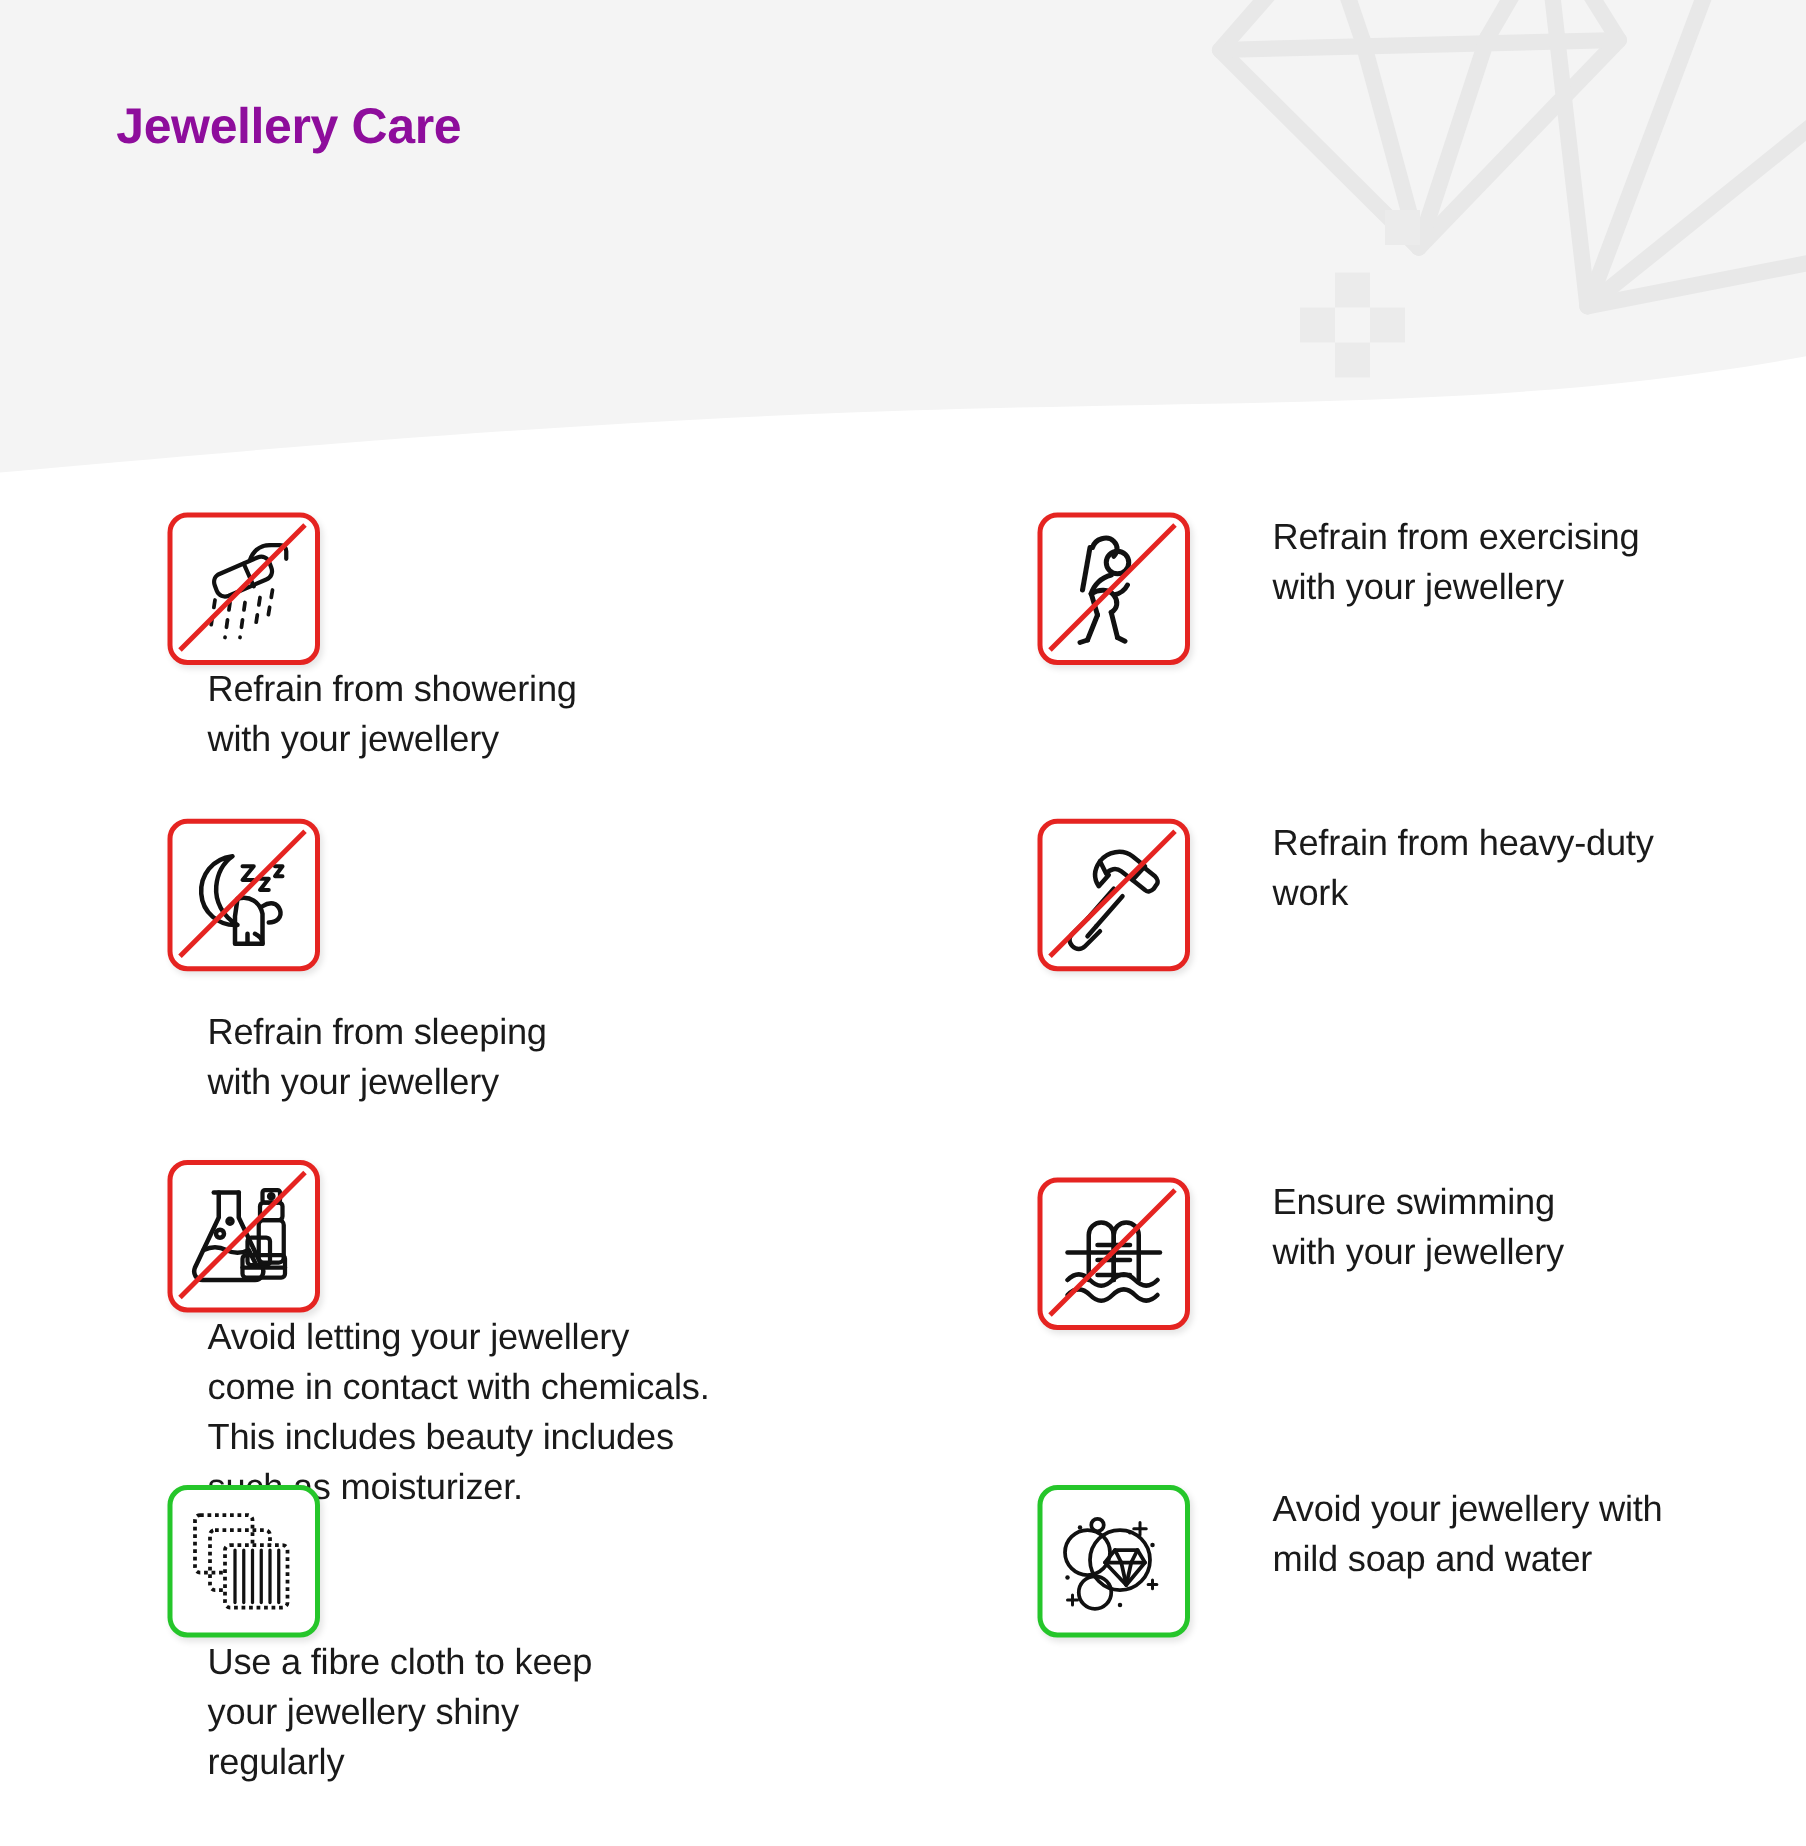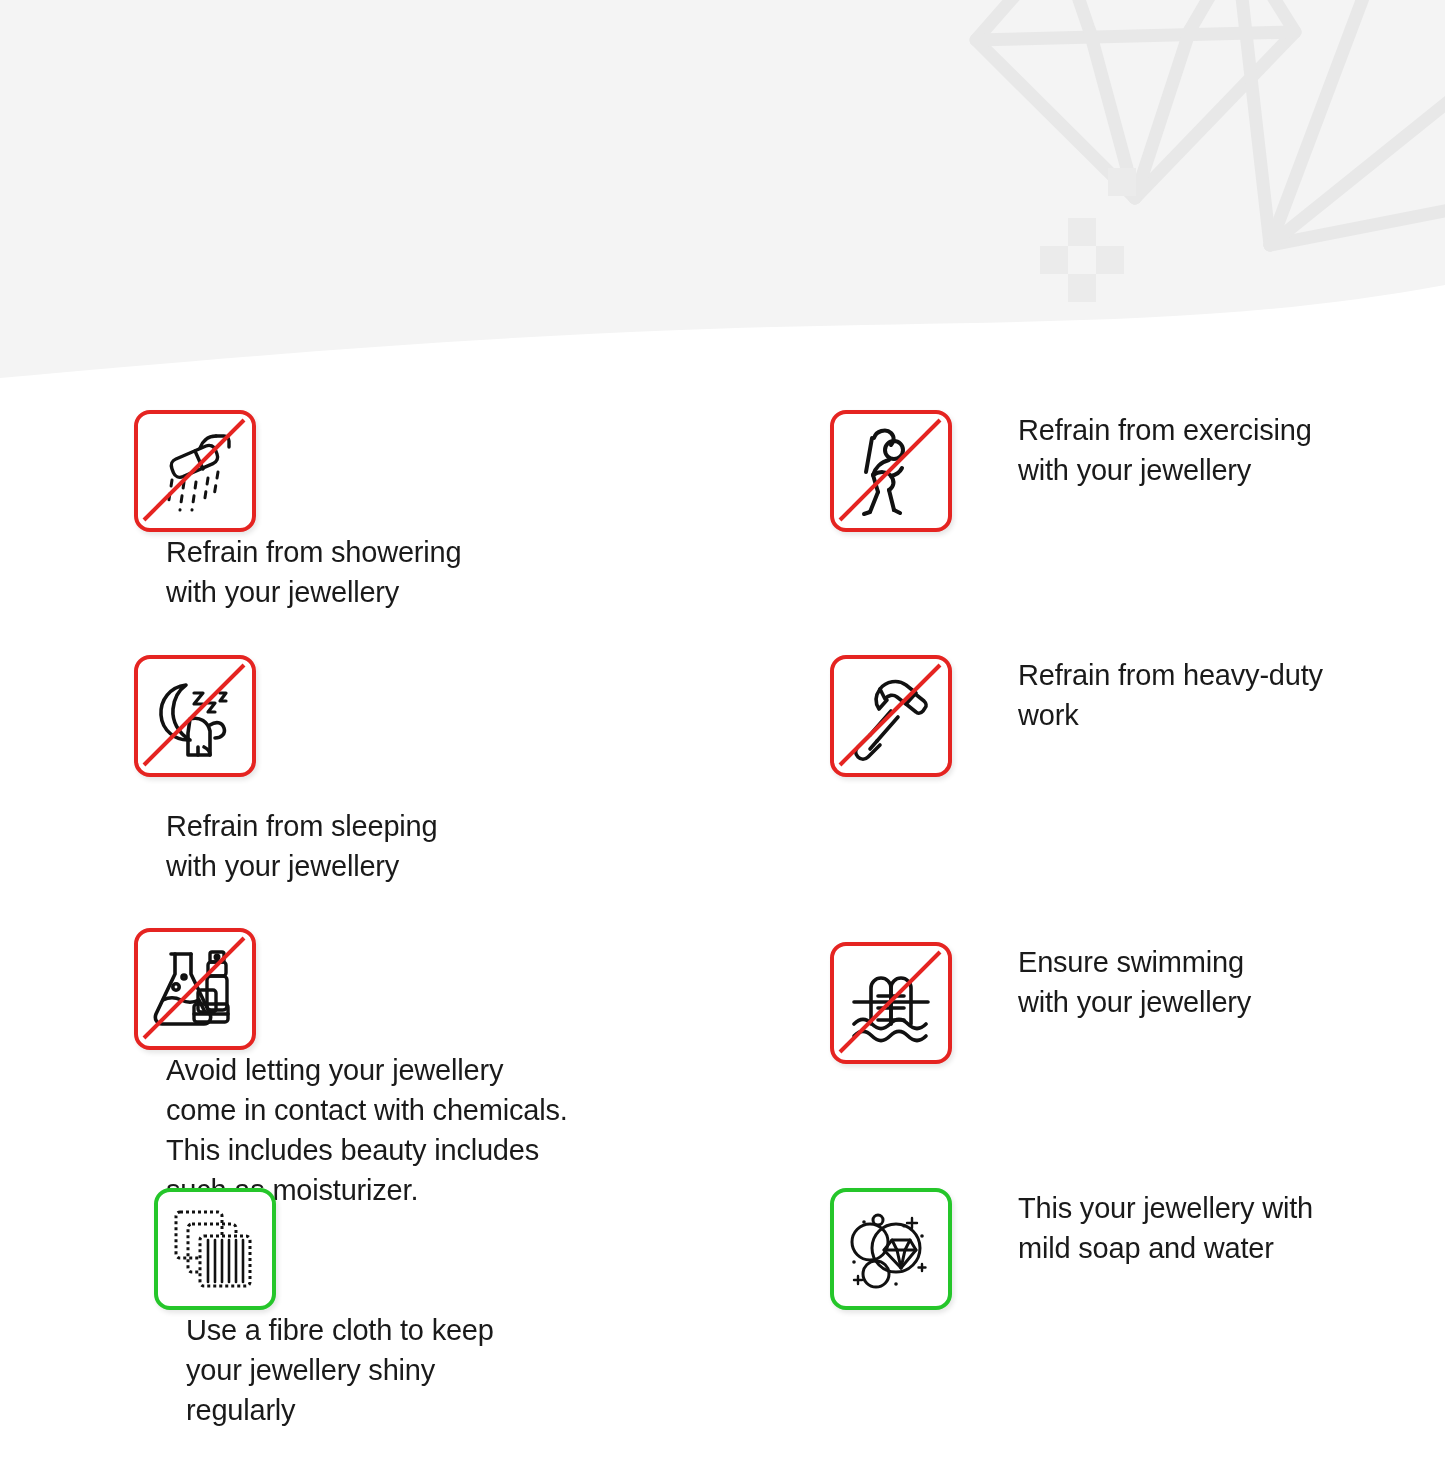--- a/index.html
+++ b/index.html
@@ -116,20 +116,21 @@
     <g fill="#ebebeb">
       <rect x="168" y="198" width="28" height="28"></rect>
       <rect x="128" y="248" width="28" height="28"></rect>
       <rect x="100" y="276" width="28" height="28"></rect>
       <rect x="156" y="276" width="28" height="28"></rect>
       <rect x="128" y="304" width="28" height="28"></rect>
     </g>
   </svg>
 
   <div class="header-text">
+    <div class="page-title">Jewellery Care</div>
   </div>
 </div>
 
 <div class="grid">
 
   <div class="care-item col-l" style="top:20px;">
     <div class="icon-box warn">
       <svg viewBox="0 0 114 114">
         <g fill="none" stroke="#111" stroke-width="3.4" stroke-linecap="round" stroke-linejoin="round">
           <path d="M78 22 h8 a5 5 0 0 1 5 5 v6"></path>
@@ -256,21 +257,21 @@
           <path d="M20 78 c6 -6 12 -6 18 0 c6 6 12 6 18 0 c6 -6 12 -6 18 0 c6 6 12 6 18 0"></path>
           <path d="M20 90 c6 -6 12 -6 18 0 c6 6 12 6 18 0 c6 -6 12 -6 18 0 c6 6 12 6 18 0"></path>
         </g>
         <line x1="6" y1="106" x2="106" y2="6" stroke="#e52421" stroke-width="4"></line>
       </svg>
     </div>
     <div class="item-text">Ensure swimming
 with your jewellery</div>
   </div>
 
-  <div class="care-item col-l" style="top:798px;margin-left:20px;">
+  <div class="care-item col-l" style="top:798px;">
     <div class="icon-box good">
       <svg viewBox="0 0 114 114">
         <g fill="none" stroke="#111" stroke-width="3" stroke-linejoin="round" stroke-dasharray="3 3">
           <rect x="18" y="20" width="46" height="46" rx="4"></rect>
           <rect x="30" y="32" width="48" height="48" rx="4"></rect>
         </g>
         <rect x="42" y="44" width="50" height="50" rx="4" fill="#fff" stroke="#111" stroke-width="3" stroke-dasharray="3 3"></rect>
         <g stroke="#111" stroke-width="2.6" stroke-linecap="round">
           <line x1="50" y1="48" x2="50" y2="90"></line>
           <line x1="57" y1="48" x2="57" y2="90"></line>
@@ -308,17 +309,17 @@
         </g>
         <g fill="#111">
           <circle cx="30" cy="30" r="1.8"></circle>
           <circle cx="88" cy="44" r="1.8"></circle>
           <circle cx="62" cy="92" r="1.8"></circle>
           <circle cx="20" cy="70" r="1.8"></circle>
           <circle cx="70" cy="34" r="1.6"></circle>
         </g>
       </svg>
     </div>
-    <div class="item-text">This your jewellery with
+    <div class="item-text">Avoid your jewellery with
 mild soap and water</div>
   </div>
 
 </div>
 
 </body></html>

